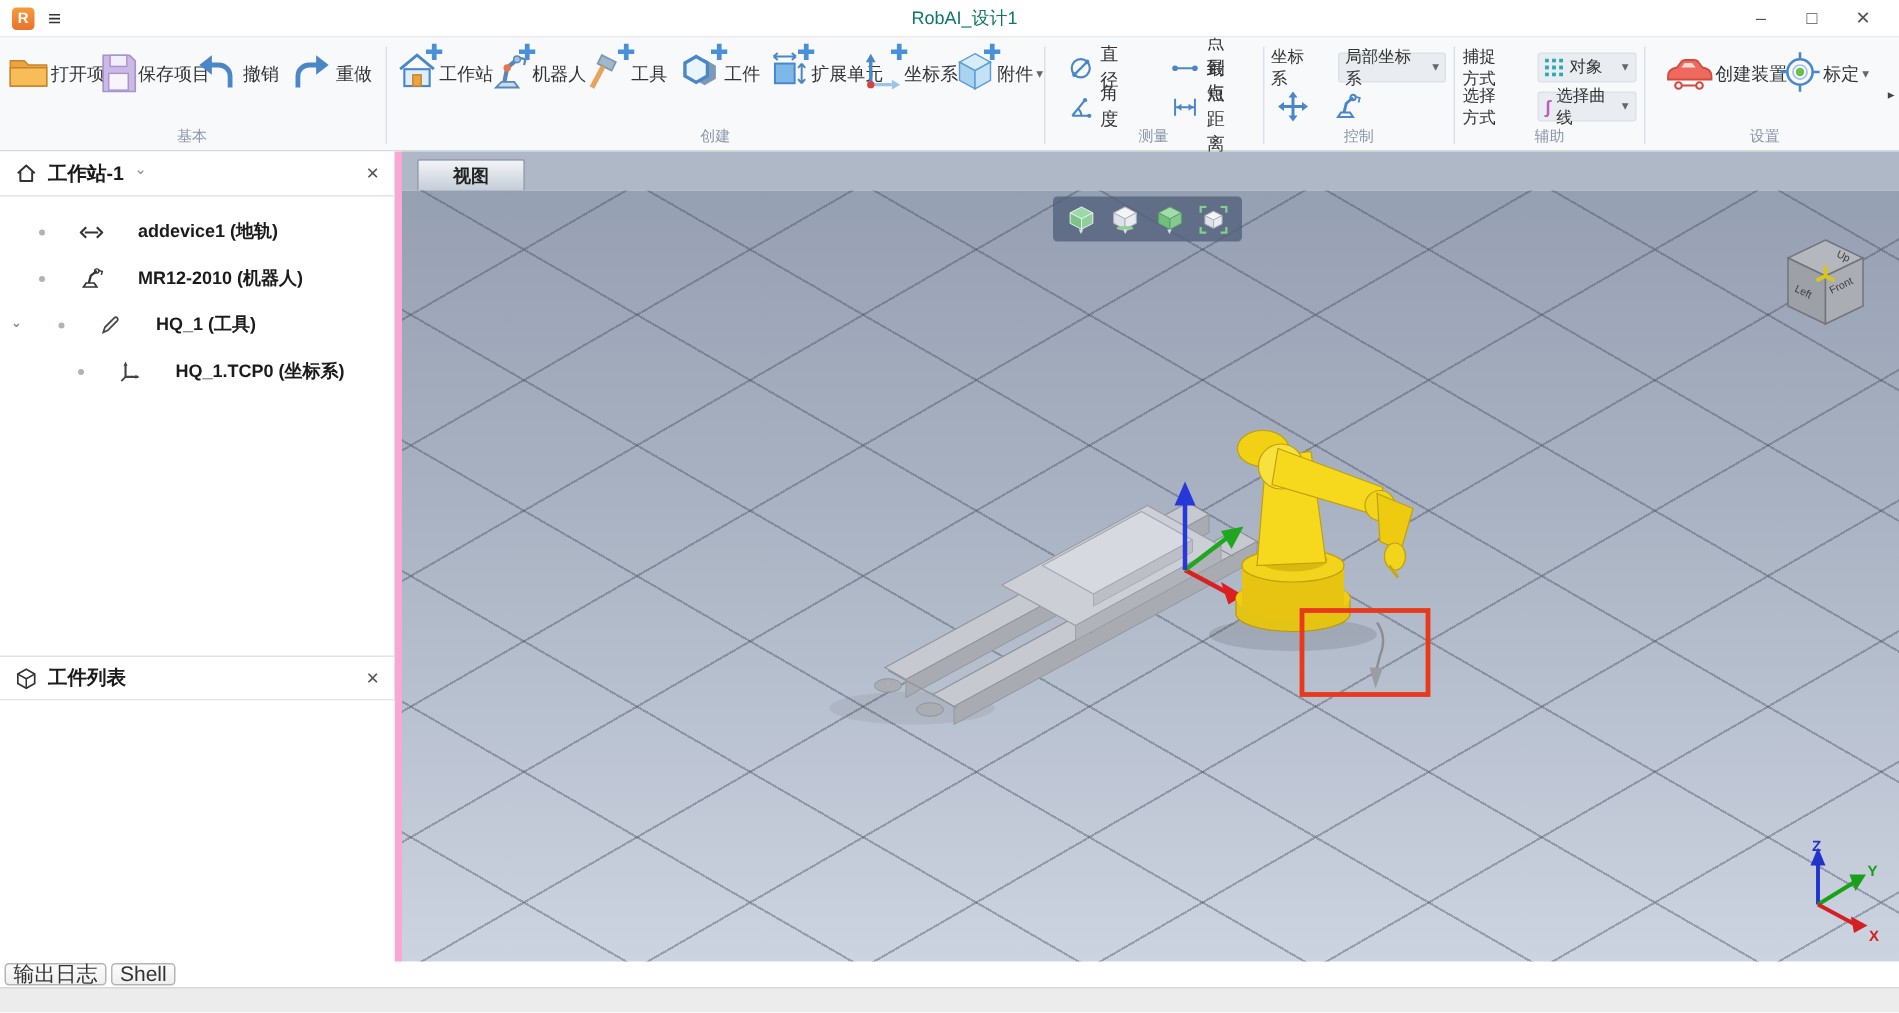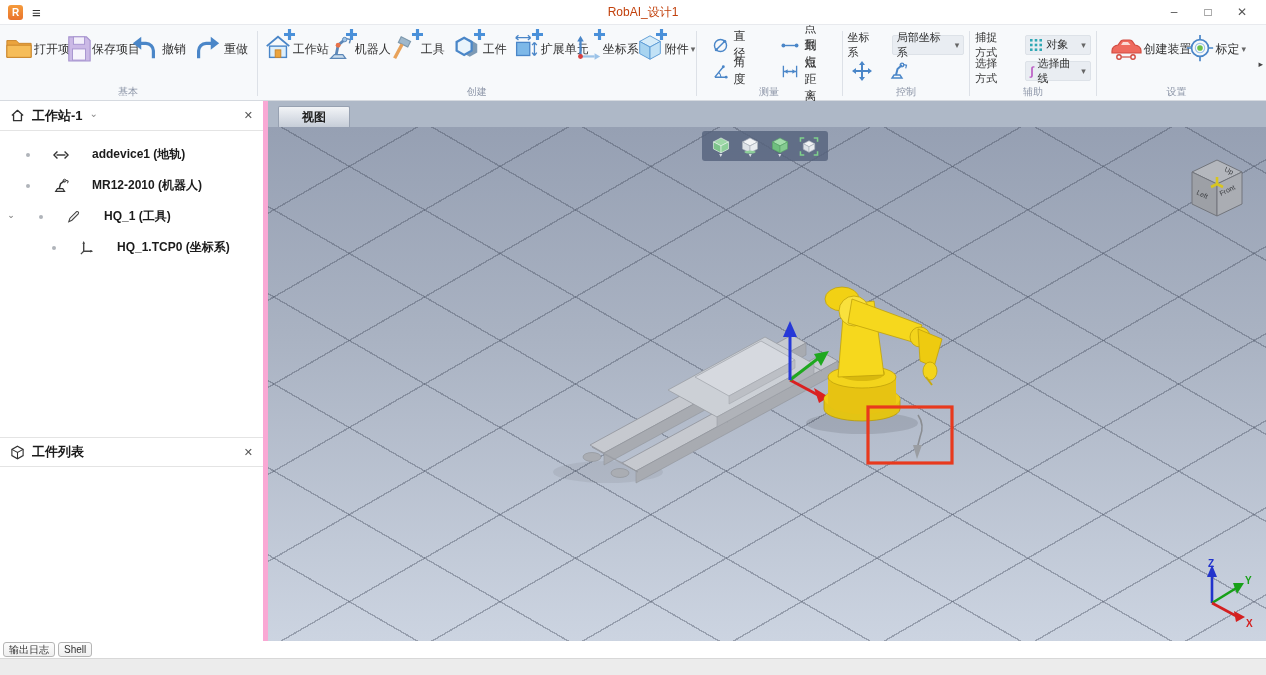--- a/index.html
+++ b/index.html
@@ -11,21 +11,21 @@
     position:relative; border-bottom:1px solid #e8eaee; }
   .applogo { width:15px; height:15px; margin-left:8px; border-radius:3px;
     background:linear-gradient(180deg,#f59b3c,#e9732c); color:#fff; font-size:10px;
     font-weight:bold; display:flex; align-items:center; justify-content:center; }
   .menu-glyph { font-size:15px; color:#333; margin:0 8px 0 9px; line-height:1; }
   .tabs { display:flex; align-items:stretch; height:100%; }
   .tab { padding:0 24px; display:flex; align-items:center; font-size:13px;
     font-weight:bold; color:#222; cursor:default; }
   .tab.active { background:#fdfdfd; border:1px solid #c9ced6; border-bottom:none; }
   .wintitle { position:absolute; left:0; right:0; text-align:center; font-size:12px;
-    color:#c2410c; pointer-events:none;padding-left:20px; }
+    color:#0f766e; pointer-events:none;padding-left:20px; }
   .winctrl { margin-left:auto; display:flex; align-items:center; gap:6px; padding-right:10px; z-index:2; }
   .winbtn { width:28px; height:20px; display:flex; align-items:center; justify-content:center;
     font-size:12px; color:#555; }
 
   
   .ribbon { height:76px; background:#f7f9fb; display:flex; align-items:stretch;
     border-bottom:1px solid #d6dae0; padding-top:2px; }
   .rgroup { display:flex; flex-direction:column; padding:2px 4px 0 4px; }
   .rgroup-body { display:flex; flex:1; align-items:flex-start; }
   .rgroup-label { text-align:center; font-size:10px; color:#8d96a8; height:14px; line-height:12px; }
@@ -81,21 +81,21 @@
   .viewbar { position:absolute; left:434px; top:4px; width:126px; height:30px;
     background:rgba(86,99,124,.82); border-radius:3px; display:flex; align-items:center;
     justify-content:space-around; padding:0 4px; }
   .vbtn { display:flex; flex-direction:column; align-items:center; line-height:0; }
   .vbtn .vcaret { font-size:6px; color:#d9dee6; margin-top:1px; }
   .navcube { position:absolute; right:20px; top:31px; }
   .gizmo { position:absolute; right:10px; bottom:12px; }
 
   
   .bottombar { height:17px; background:#fff; display:flex; align-items:center; gap:3px; padding-left:3px; }
-  .btab { font-size:10px; color:#333; background:linear-gradient(180deg,#fcfcfc,#efefef);
+  .btab { font-size:14px; color:#333; background:linear-gradient(180deg,#fcfcfc,#efefef);
     border:1px solid #b5b5b5; border-radius:3px; padding:0 5px; height:15px; line-height:13px; }
   .statusbar { height:17px; background:#ececec; border-top:1px solid #d8d8d8; }
 
   svg { display:block; }
 </style>
 </head>
 <body>
 
 <div class="titlebar">
   <div class="applogo">R</div>

